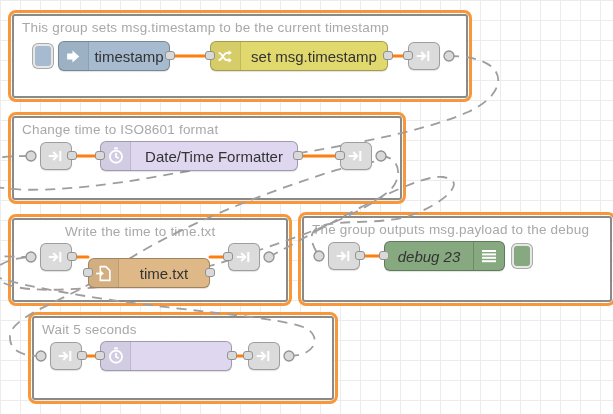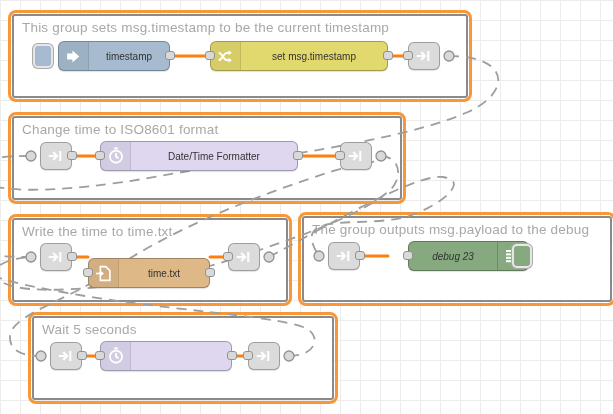--- a/index.html
+++ b/index.html
@@ -13,21 +13,21 @@
   }
   .group{position:absolute;border:3px solid #f89739;border-radius:8px;z-index:1;}
   .group-inner{position:absolute;inset:1px;border:2px solid #8a8a8a;border-radius:3px;
     background:rgba(255,255,255,0.92);}
   .group-label{position:absolute;top:4px;left:8px;font-size:13.5px;color:#a8a8a8;
     white-space:nowrap;letter-spacing:.2px;}
   #wirelayer{position:absolute;left:0;top:0;z-index:2;}
   .node{position:absolute;border:1px solid rgba(0,0,0,0.28);border-radius:6px;z-index:3;
     box-shadow:0 1px 1px rgba(0,0,0,0.12);box-sizing:border-box;}
   .node-label{position:absolute;top:0;bottom:0;display:flex;align-items:center;
-    justify-content:center;font-size:10px;color:#333;white-space:nowrap;width:100%;}
+    justify-content:center;font-size:15px;color:#333;white-space:nowrap;width:100%;}
   .node-label.with-icon{left:30px;width:calc(100% - 30px);}
   .node-label.with-strip{width:calc(100% - 31px);left:0;}
   .node-label.italic{font-style:italic;}
   .icon-box{position:absolute;left:0;top:0;bottom:0;width:29px;
     background:rgba(0,0,0,0.05);border-right:1px solid rgba(0,0,0,0.10);
     border-radius:5px 0 0 5px;display:flex;align-items:center;justify-content:center;}
   .strip-box{position:absolute;right:0;top:0;bottom:0;width:30px;
     border-left:1px solid rgba(0,0,0,0.18);display:flex;align-items:center;justify-content:center;
     border-radius:0 5px 5px 0;}
   .port{position:absolute;width:10px;height:9px;border-radius:3px;background:#d9d9d9;
@@ -47,21 +47,21 @@
         <div class="group-label" style="color: rgb(168, 168, 168);">This group sets msg.timestamp to be the current timestamp</div>
       </div>
     </div>
     <div class="group" style="left: 8px; top: 112px; width: 392px; height: 86px; border-color: rgb(248, 151, 57);">
       <div class="group-inner" style="border-color: rgb(138, 138, 138);">
         <div class="group-label" style="color: rgb(168, 168, 168);">Change time to ISO8601 format</div>
       </div>
     </div>
     <div class="group" style="left: 8px; top: 214px; width: 278px; height: 86px; border-color: rgb(248, 151, 57);">
       <div class="group-inner" style="border-color: rgb(138, 138, 138);">
-        <div class="group-label" style="color: rgb(168, 168, 168);">Write the time to time.txt</div>
+        <div class="group-label" style="color: rgb(168, 168, 168); margin-left: 43px;">Write the time to time.txt</div>
       </div>
     </div>
     <div class="group" style="left: 298px; top: 212px; width: 312px; height: 88px; border-color: rgb(248, 151, 57);">
       <div class="group-inner" style="border-color: rgb(138, 138, 138);">
         <div class="group-label" style="color: rgb(168, 168, 168);">The group outputs msg.payload to the debug</div>
       </div>
     </div>
     <div class="group" style="left: 28px; top: 312px; width: 272px; height: 86px; border-color: rgb(248, 151, 57); padding-left: 32px;">
       <div class="group-inner" style="border-color: rgb(138, 138, 138);">
         <div class="group-label" style="color: rgb(168, 168, 168);">Wait 5 seconds</div>
@@ -191,21 +191,21 @@
     <div class="node link-node" style="left: 328px; top: 242px; width: 32px; height: 28px; background: rgb(219, 219, 219);">
       <span style="display: flex; opacity: 0.95;">
         <svg width="18" height="18" viewBox="0 0 16 16" fill="none" stroke="#fff" stroke-width="1.9">
           <path d="M1.5 8h7"></path>
           <path d="M5.5 4.5 9 8 5.5 11.5"></path>
           <path d="M11.8 3.5v9"></path>
         </svg>
       </span>
       <div class="port out"></div>
     </div>
-    <div class="node" style="left: 408px; top: 241px; width: 121px; height: 30px; background: rgb(135, 169, 128);">
+    <div class="node" style="left: 384px; top: 241px; width: 121px; height: 30px; background: rgb(135, 169, 128);">
       <div class="strip-box">
         <svg width="18" height="16" viewBox="0 0 18 16">
           <g fill="#fff">
             <rect x="2" y="2" width="14" height="2"></rect>
             <rect x="2" y="5.4" width="14" height="2"></rect>
             <rect x="2" y="8.8" width="14" height="2"></rect>
             <rect x="2" y="12.2" width="14" height="2"></rect>
           </g>
         </svg>
       </div>

